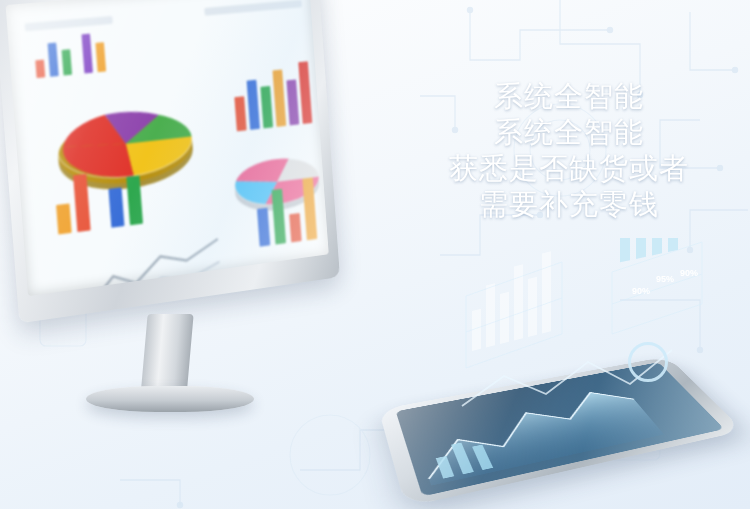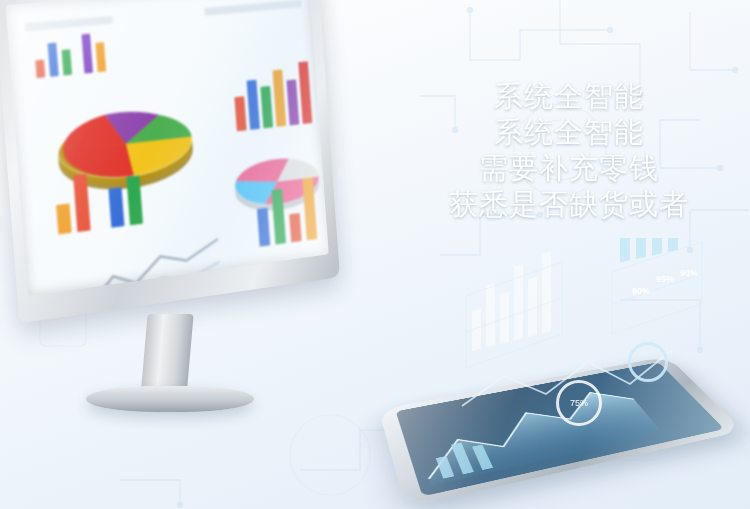--- a/index.html
+++ b/index.html
@@ -280,22 +280,22 @@
         <div class="screen-gloss"></div>
       </div>
     </div>
     <div class="stand-neck"></div>
     <div class="stand-base"></div>
   </div>
 
   <div class="headline">
     <div>系统全智能</div>
     <div>系统全智能</div>
+    <div>获悉是否缺货或者</div>
     <div>需要补充零钱</div>
-    <div>获悉是否缺货或者</div>
   </div>
 
   <div class="phone">
     <div class="phone-body">
       <div class="phone-screen">
         <svg width="300" height="145" viewBox="0 0 300 145">
           <defs>
             <linearGradient id="areaFill" x1="0" y1="0" x2="0" y2="1">
               <stop offset="0%" stop-color="#bfe6f7" stop-opacity="0.85"></stop>
               <stop offset="100%" stop-color="#3d7ba8" stop-opacity="0.25"></stop>
@@ -342,19 +342,16 @@
         </g>
 
         <path d="M10 168 L52 138 L94 156 L136 124 L178 146 L220 112" fill="none" stroke="#eaf7ff" stroke-width="1.8" opacity="0.85"></path>
       </g>
     </svg>
 
     <div class="holo-label" style="left:180px;top:48px;">90%</div>
     <div class="holo-label" style="left:204px;top:36px;">95%</div>
     <div class="holo-label" style="left:228px;top:30px;">90%</div>
 
-    <div class="ring" style="left:104px;top:142px;width:40px;height:40px;border:3px solid rgba(255,255,255,0.85);">
-      <div class="ring-txt">75%</div>
-    </div>
     <div class="ring" style="left:176px;top:104px;width:34px;height:34px;border:3px solid rgba(205,234,250,0.9);"></div>
   </div>
 
 </div>
 
 </body></html>

